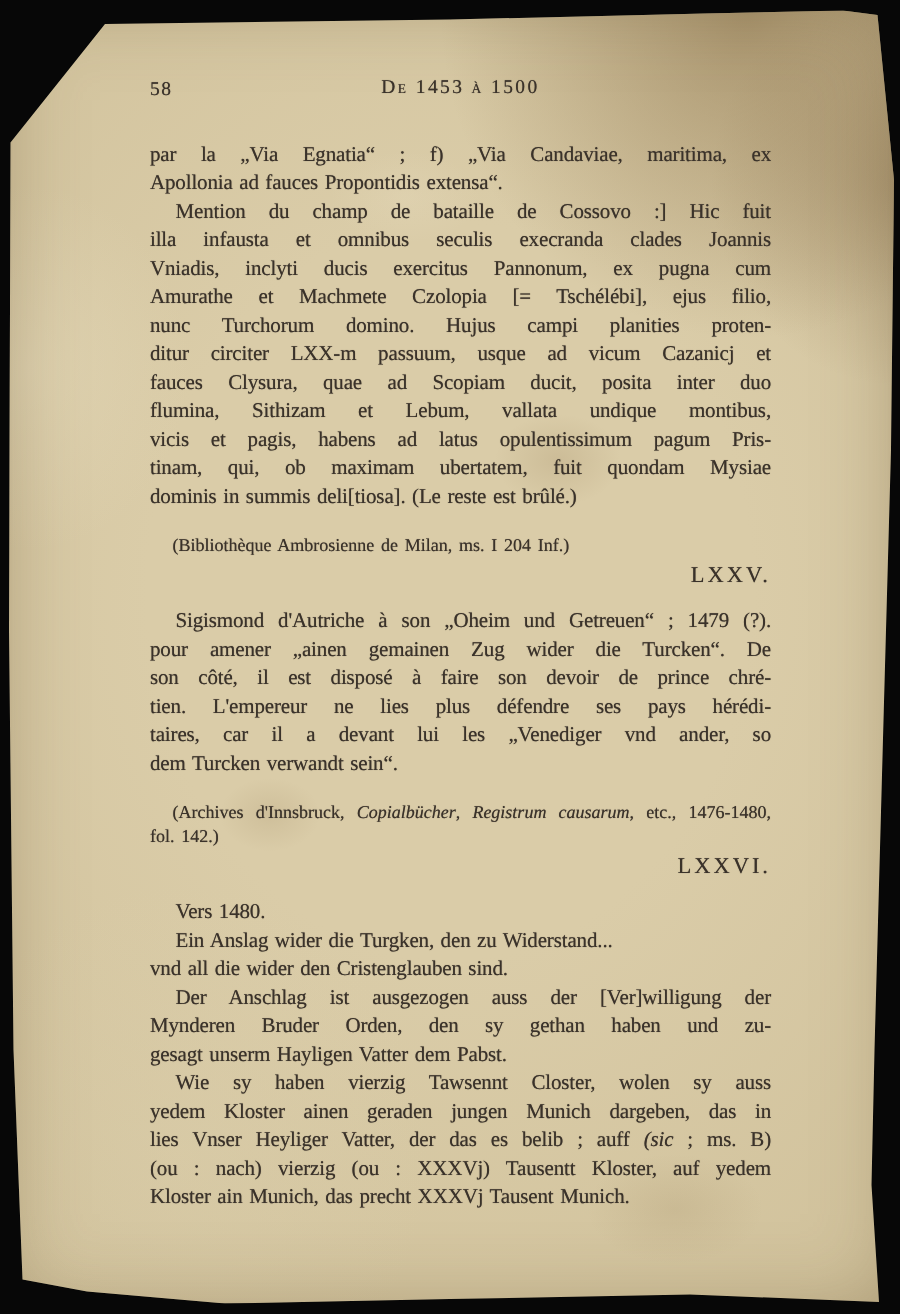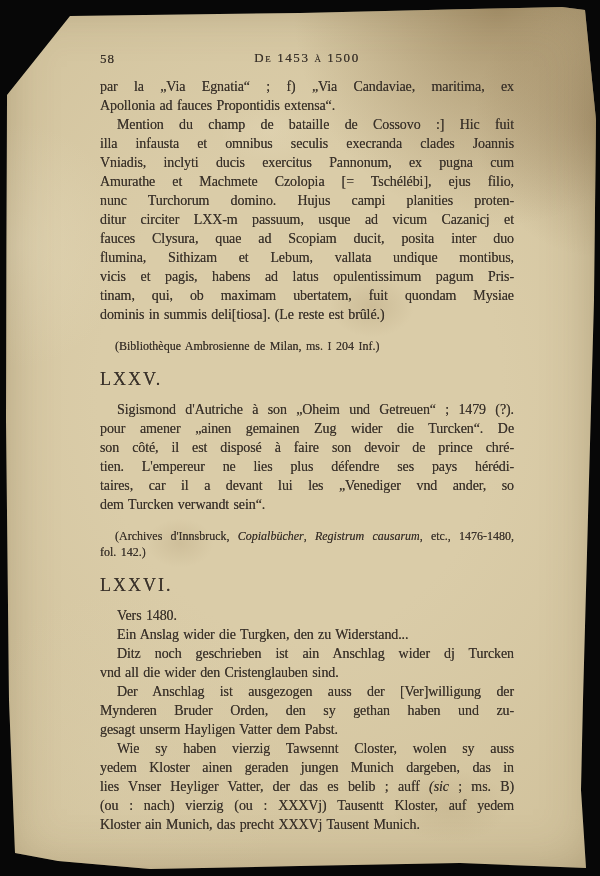--- a/index.html
+++ b/index.html
@@ -27,36 +27,36 @@
     background:
       radial-gradient(10% 5% at 62% 35%, rgba(140,115,75,.18), transparent 70%),
       radial-gradient(8% 4% at 30% 62%, rgba(140,115,75,.15), transparent 70%),
       radial-gradient(14% 6% at 75% 92%, rgba(140,115,75,.14), transparent 70%),
       radial-gradient(12% 5% at 45% 15%, rgba(235,224,195,.25), transparent 70%);
   }
   .content {
     position:absolute; left:100px; top:50px; width:414px;
     color:#3a322a; text-shadow:0 0 .5px rgba(58,50,42,.75);
   }
-  .page-header { position:relative; height:16px; margin-bottom:11px; }
+  .page-header { position:relative; height:16px; margin-bottom:28px; }
   .page-num { position:absolute; left:0; top:1px; font-size:13px; letter-spacing:1px; }
   .run-title {
     position:absolute; left:0; right:0; top:0; text-align:center;
     font-variant:small-caps; font-size:13px; letter-spacing:1.6px;
   }
   .para, .cite { margin:0; }
   .line { font-size:14px; line-height:19px; letter-spacing:-0.1px; word-spacing:1px; }
   .line.j { text-align:justify; text-align-last:justify; }
   .line.in { text-indent:17px; }
   .cite { margin-top:14px; }
   .cite .line { font-size:12px; line-height:16px; word-spacing:1.5px; letter-spacing:0; }
   .cite .line.in { text-indent:15px; }
   .heading {
-    text-align:left; font-size:18px; line-height:19px;
-    letter-spacing:2px; margin:16px 0 11px;
+    text-align:right; font-size:15px; line-height:19px;
+    letter-spacing:2px; margin:4px 0 11px;
   }
 </style>
 </head>
 <body>
 
 <div class="scan">
   <div class="paper"></div>
   <div class="content">
     <div class="page-header">
       <span class="page-num">58</span>
@@ -93,21 +93,20 @@
           <div class="line">dem Turcken verwandt sein“.</div>
         </div>
         <div class="cite">
           <div class="line j in"><span>(Archives d'Innsbruck, </span><i>Copialbücher</i><span>, </span><i>Registrum causarum</i><span>, etc., 1476-1480,</span></div>
           <div class="line">fol. 142.)</div>
         </div>
         <div class="heading">LXXVI.</div>
         <div class="para">
           <div class="line in">Vers 1480.</div>
           <div class="line in">Ein Anslag wider die Turgken, den zu Widerstand...</div>
-          <div class="line j in">Ditz noch geschrieben ist ain Anschlag wider dj Turcken</div>
           <div class="line">vnd all die wider den Cristenglauben sind.</div>
           <div class="line j in">Der Anschlag ist ausgezogen auss der [Ver]willigung der</div>
           <div class="line j">Mynderen Bruder Orden, den sy gethan haben und zu-</div>
           <div class="line">gesagt unserm Hayligen Vatter dem Pabst.</div>
           <div class="line j in">Wie sy haben vierzig Tawsennt Closter, wolen sy auss</div>
           <div class="line j">yedem Kloster ainen geraden jungen Munich dargeben, das in</div>
           <div class="line j"><span>lies Vnser Heyliger Vatter, der das es belib ; auff </span><i>(sic</i><span> ; ms. B)</span></div>
           <div class="line j">(ou : nach) vierzig (ou : XXXVj) Tausentt Kloster, auf yedem</div>
           <div class="line">Kloster ain Munich, das precht XXXVj Tausent Munich.</div>
         </div>

